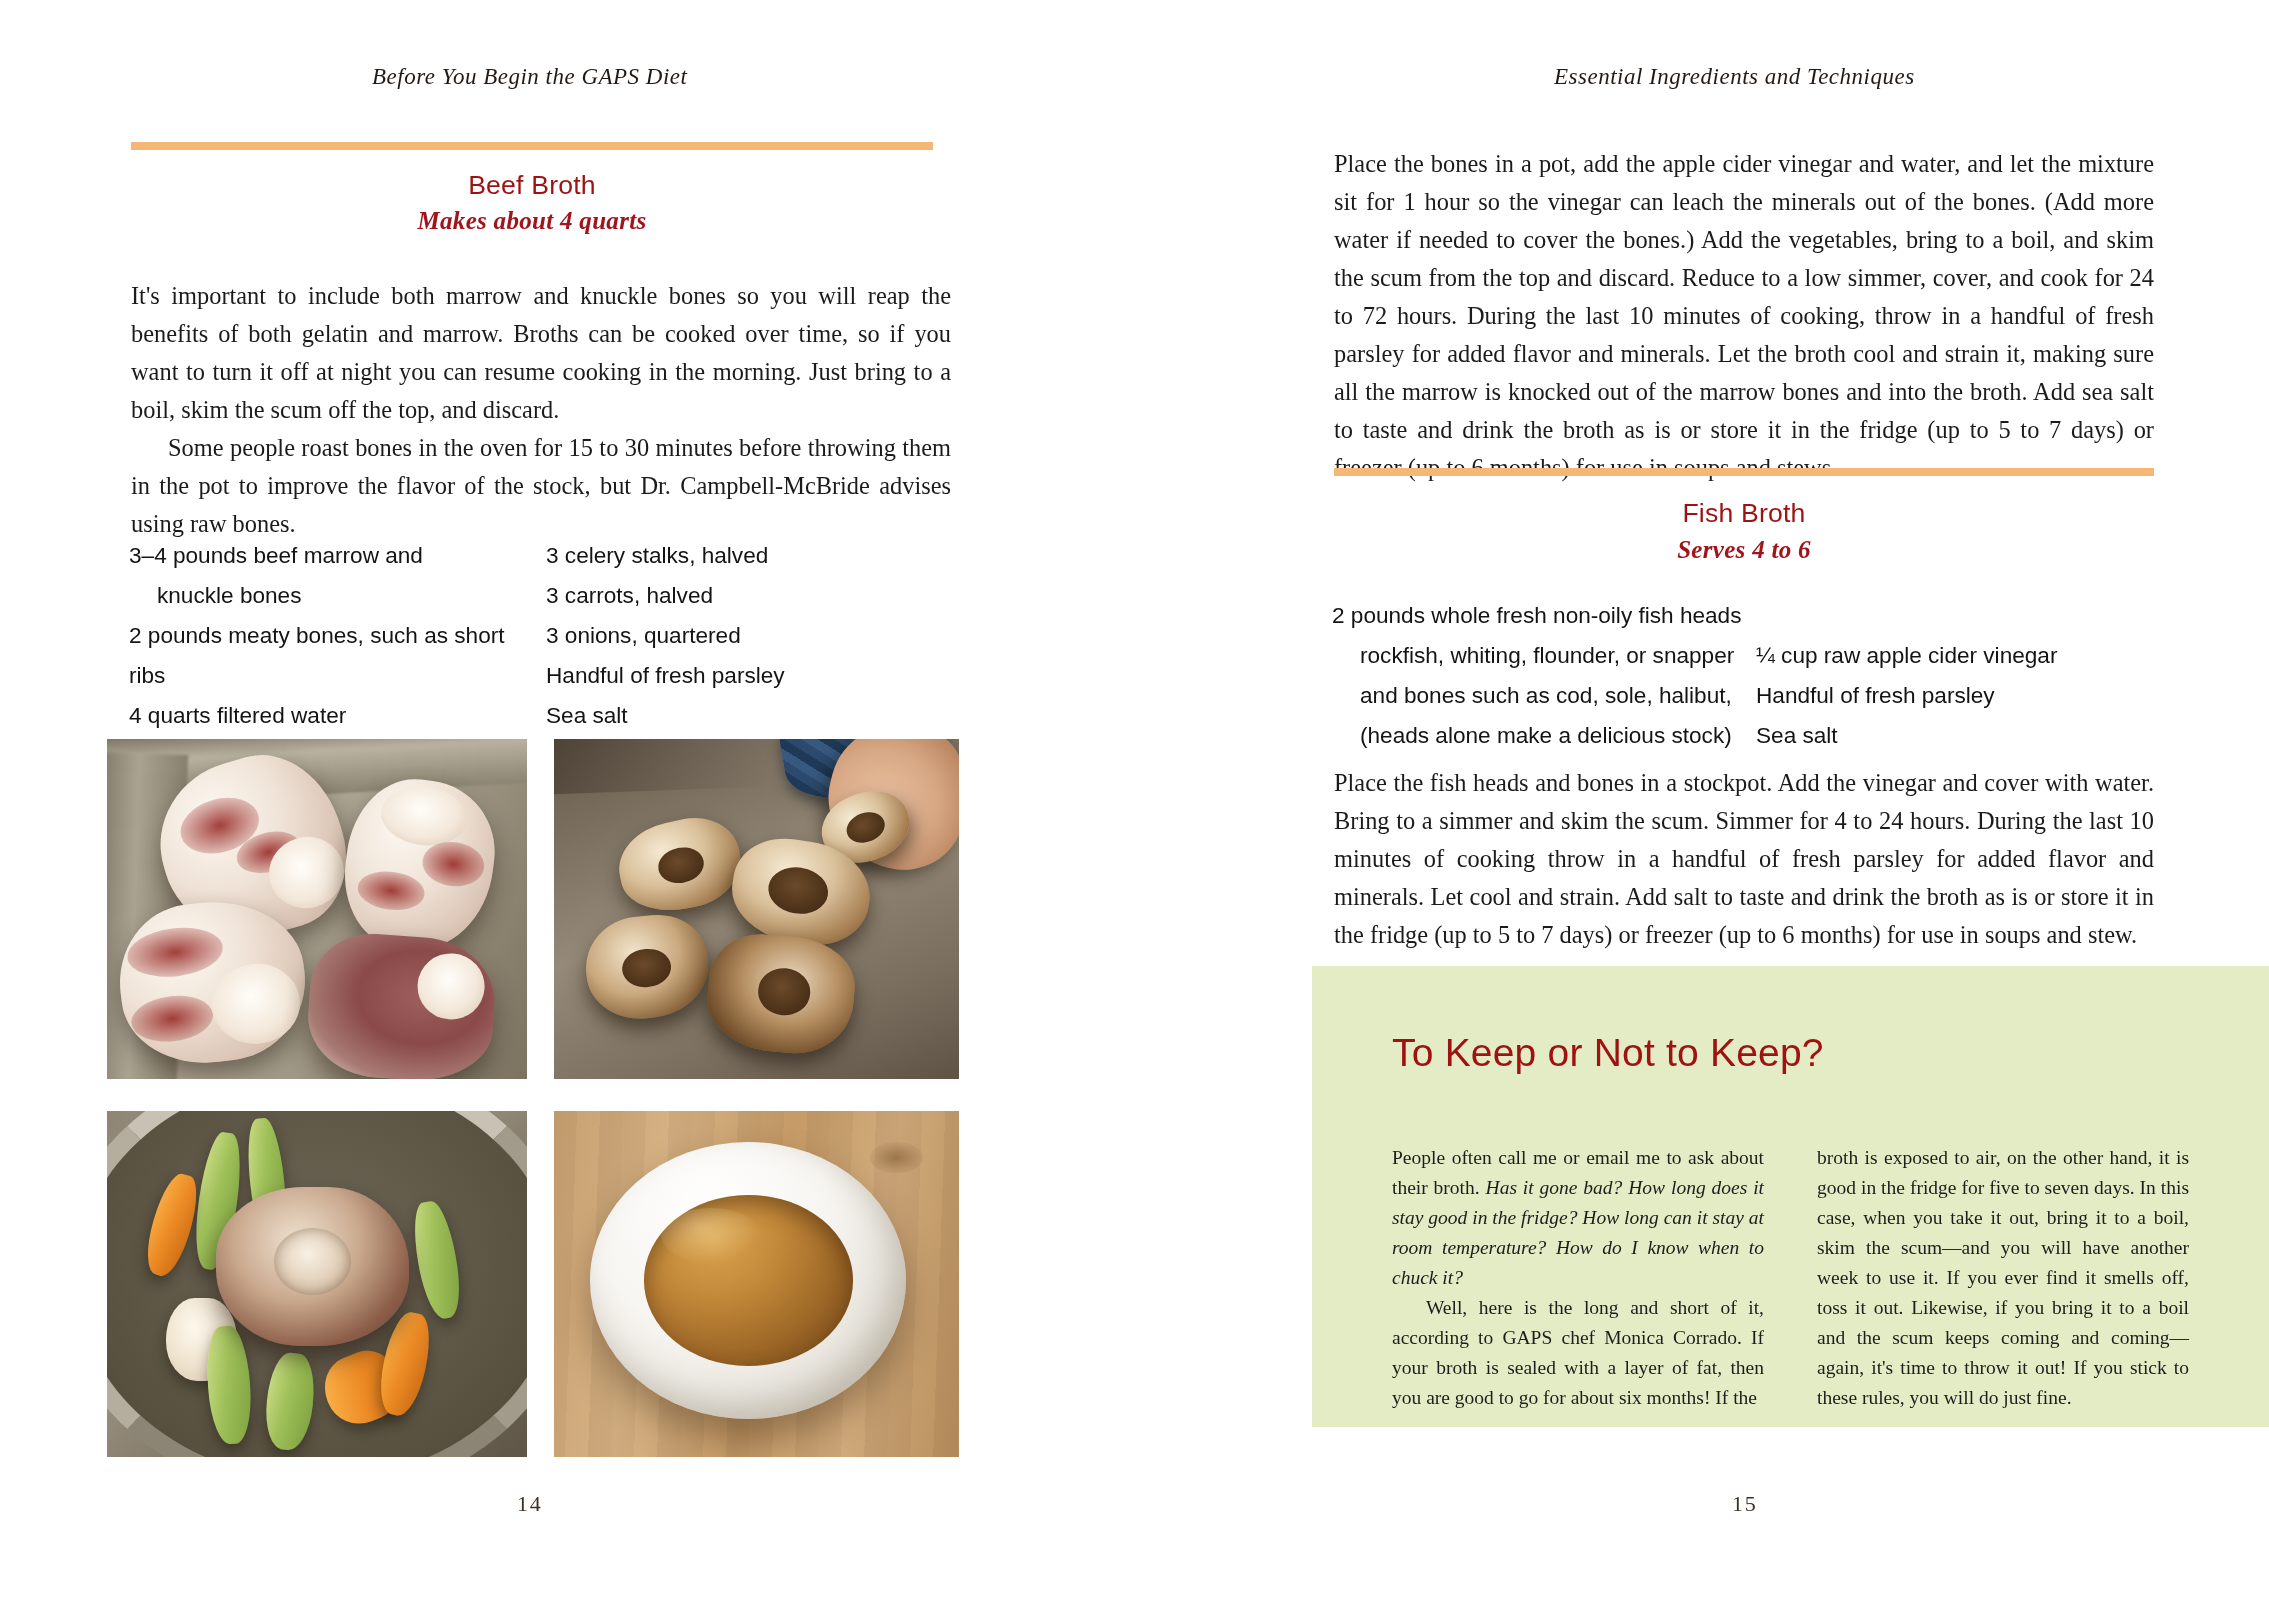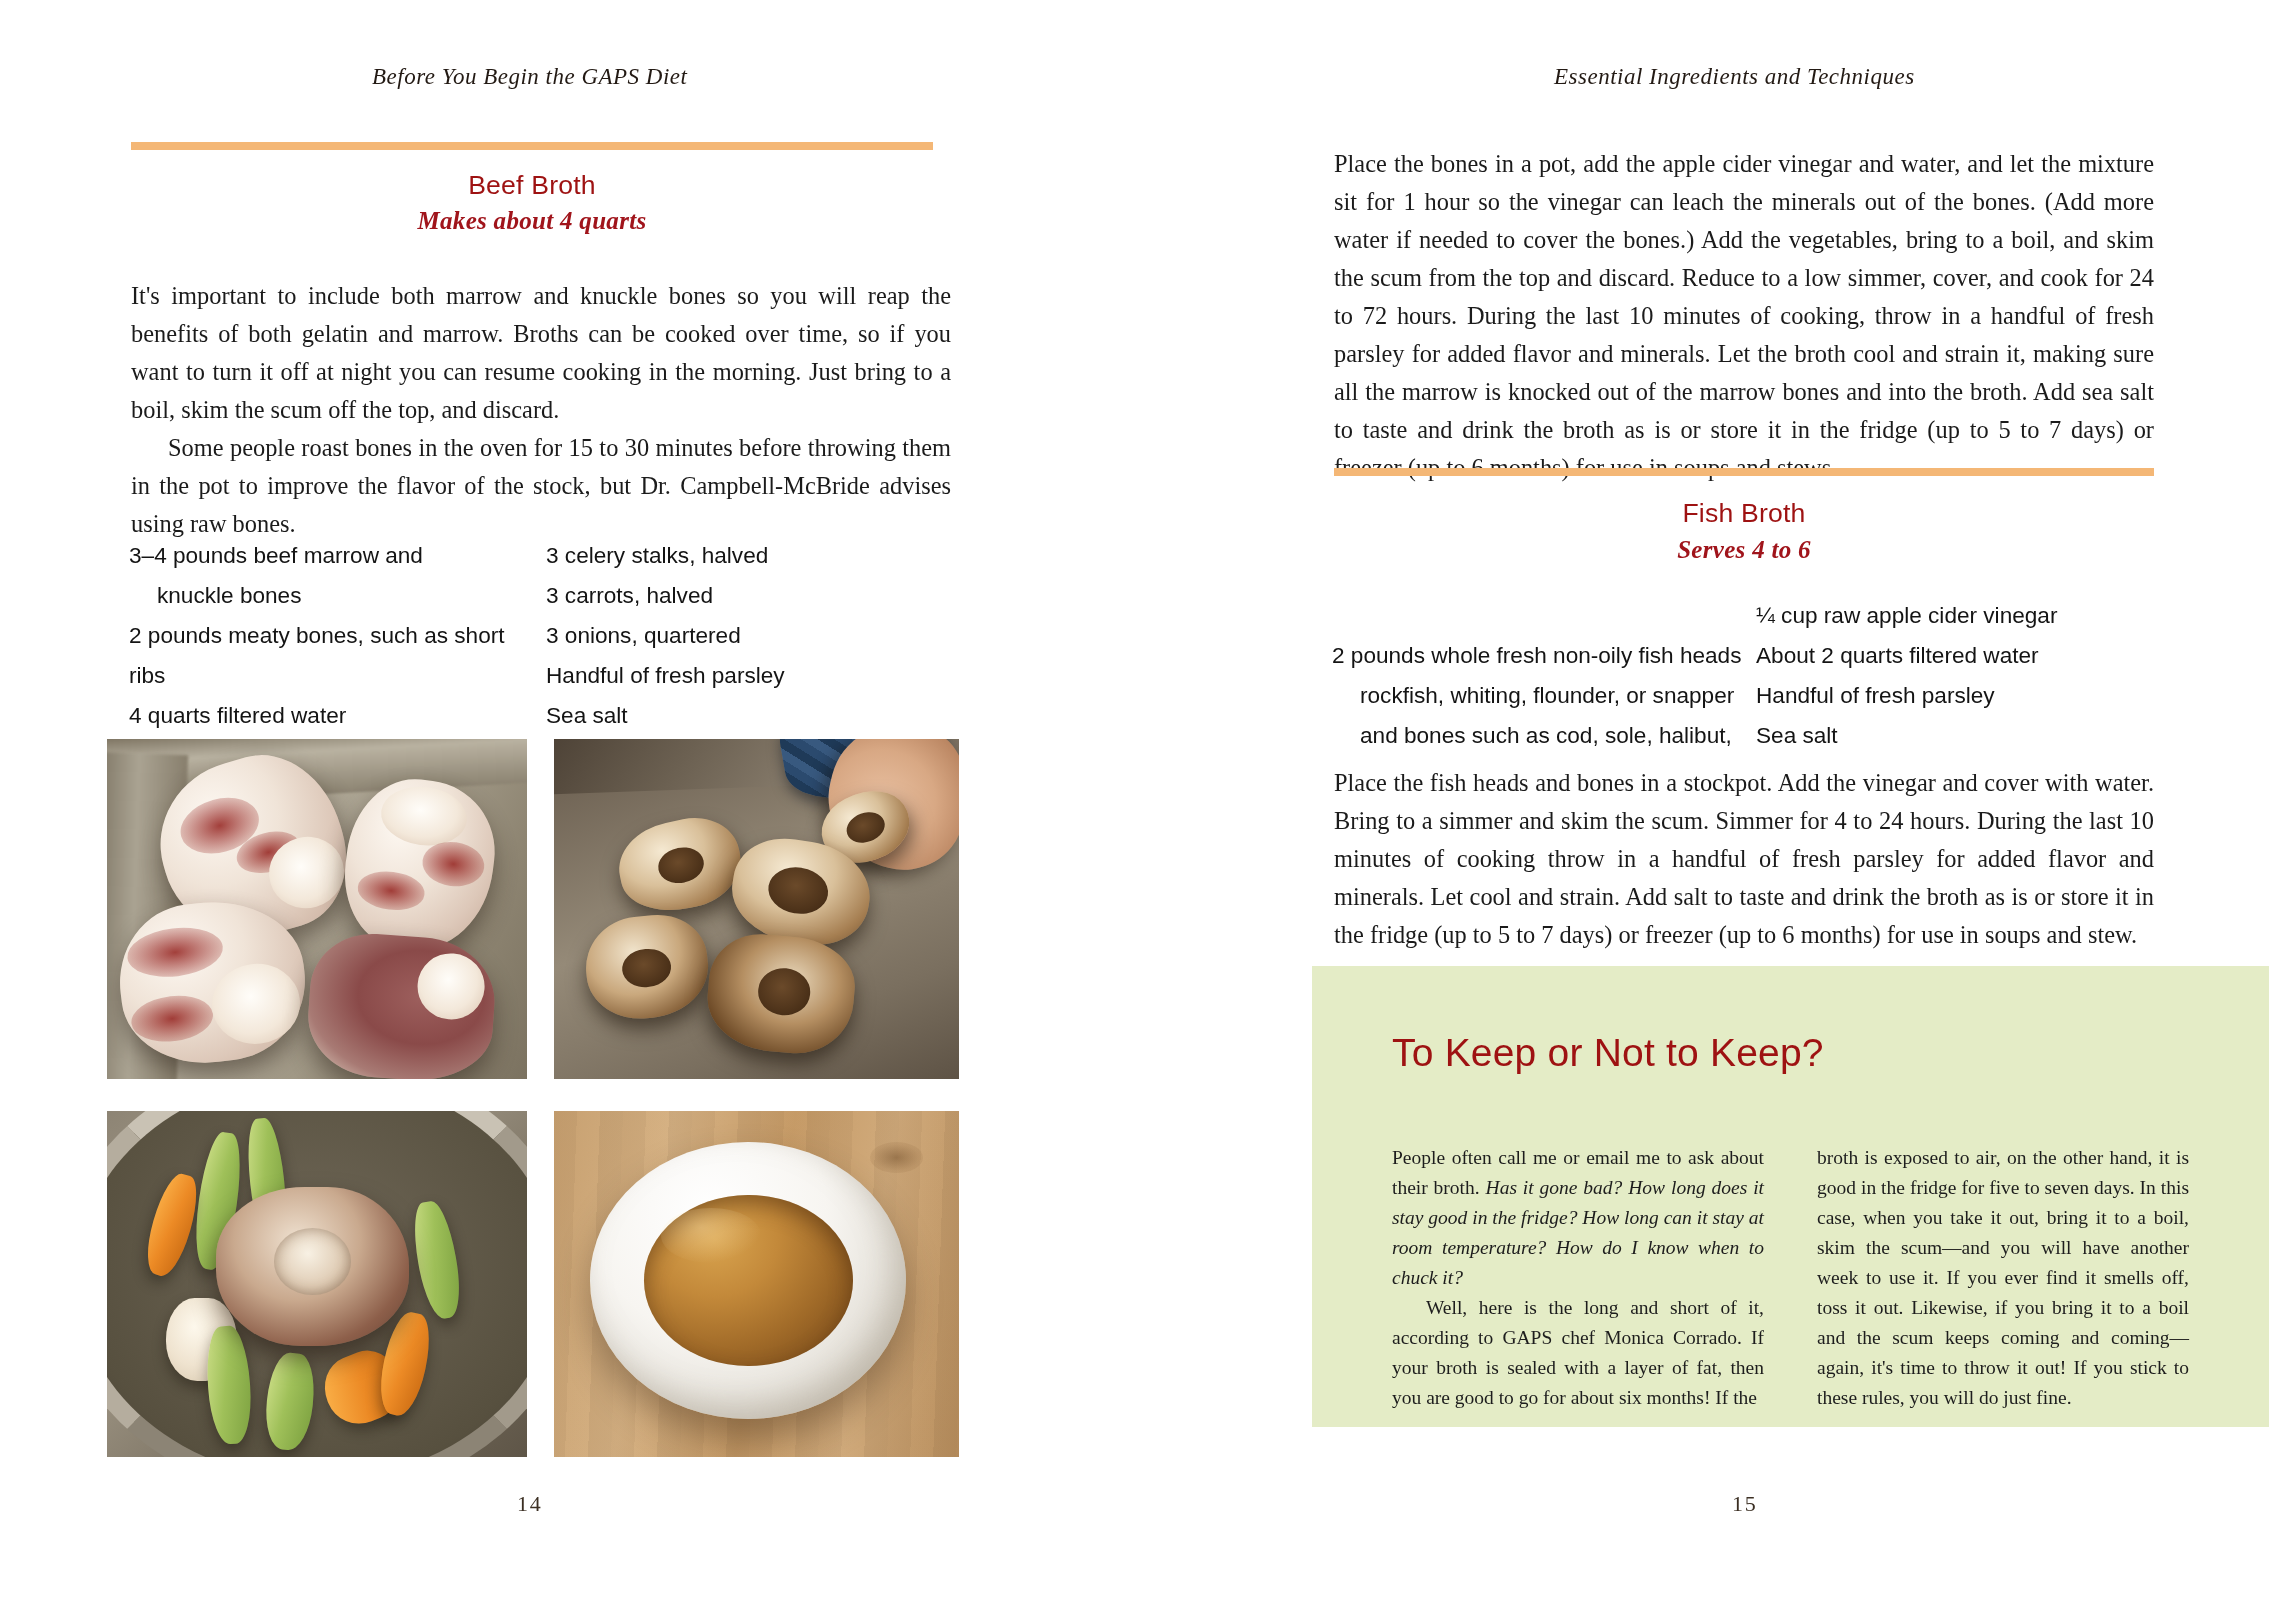--- a/index.html
+++ b/index.html
@@ -414,24 +414,24 @@
 
     <div class="recipe-title" style="left:199px; top:498px; width:820px;">Fish Broth</div>
 
     <div class="recipe-yield" style="left:199px; top:536px; width:820px;">Serves 4 to 6</div>
 
     <div class="ingredients" style="left:197px; top:596px; width:825px;align-items:flex-end;">
       <div class="ing-col" style="width:424px;">
         <div class="ing-item">2 pounds whole fresh non-oily fish heads</div>
         <div class="ing-item ing-cont">rockfish, whiting, flounder, or snapper</div>
         <div class="ing-item ing-cont">and bones such as cod, sole, halibut,</div>
+        <div class="ing-item ing-cont">(heads alone make a delicious stock)</div>
       </div>
       <div class="ing-col" style="width:381px;">
         <div class="ing-item">¼ cup raw apple cider vinegar</div>
-        <div class="ing-item">About 2 quarts filtered water</div>
         <div class="ing-item">Handful of fresh parsley</div>
         <div class="ing-item">Sea salt</div>
       </div>
     </div>
 
     <div class="body-text" style="left:199px; top:764px; width:820px;">
       <p>Place the fish heads and bones in a stockpot. Add the vinegar and cover with water. Bring to a simmer and skim the scum. Simmer for 4 to 24 hours. During the last 10 minutes of cooking throw in a handful of fresh parsley for added flavor and minerals. Let cool and strain. Add salt to taste and drink the broth as is or store it in the fridge (up to 5 to 7 days) or freezer (up to 6 months) for use in soups and stew.</p>
     </div>
 
     <div class="greenbox" style="left:177px; top:966px; width:958px; height:461px;">

